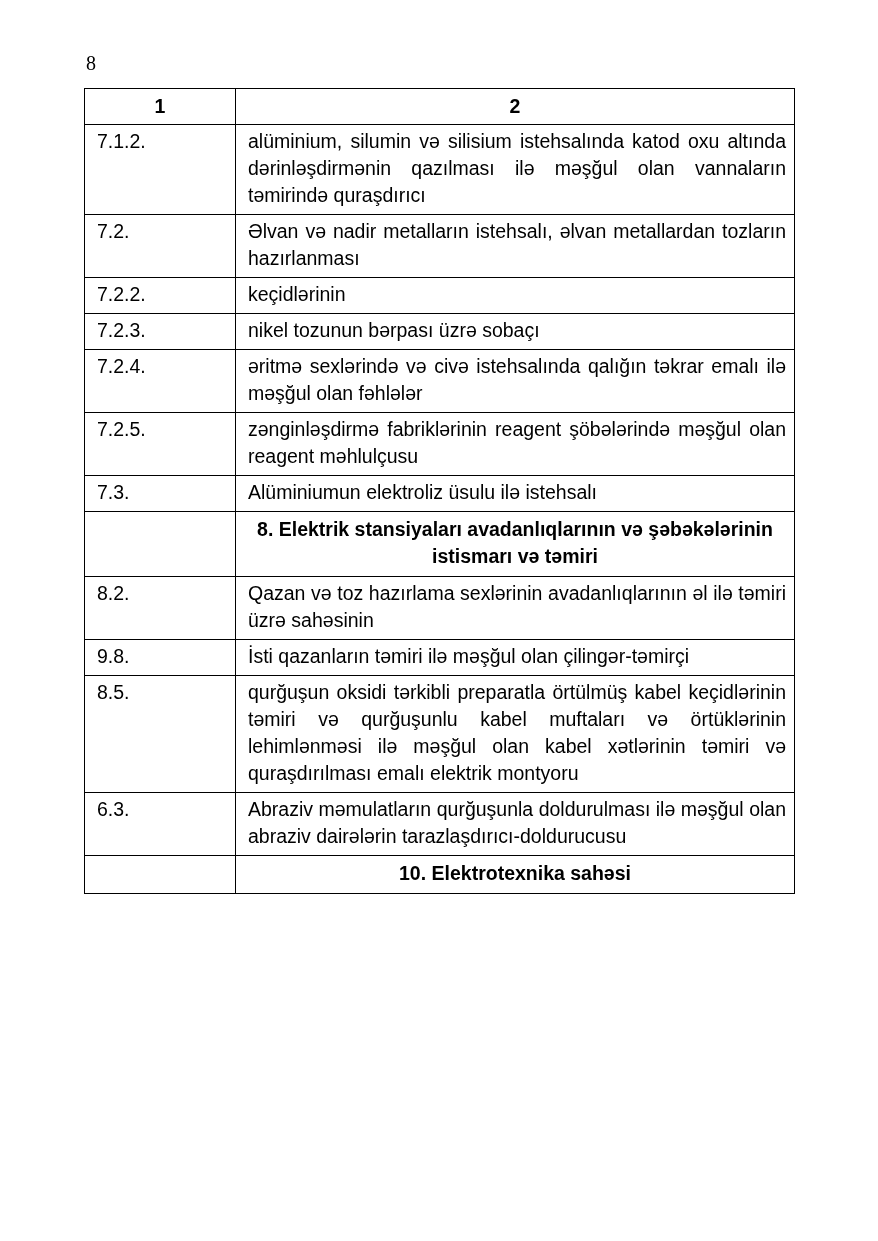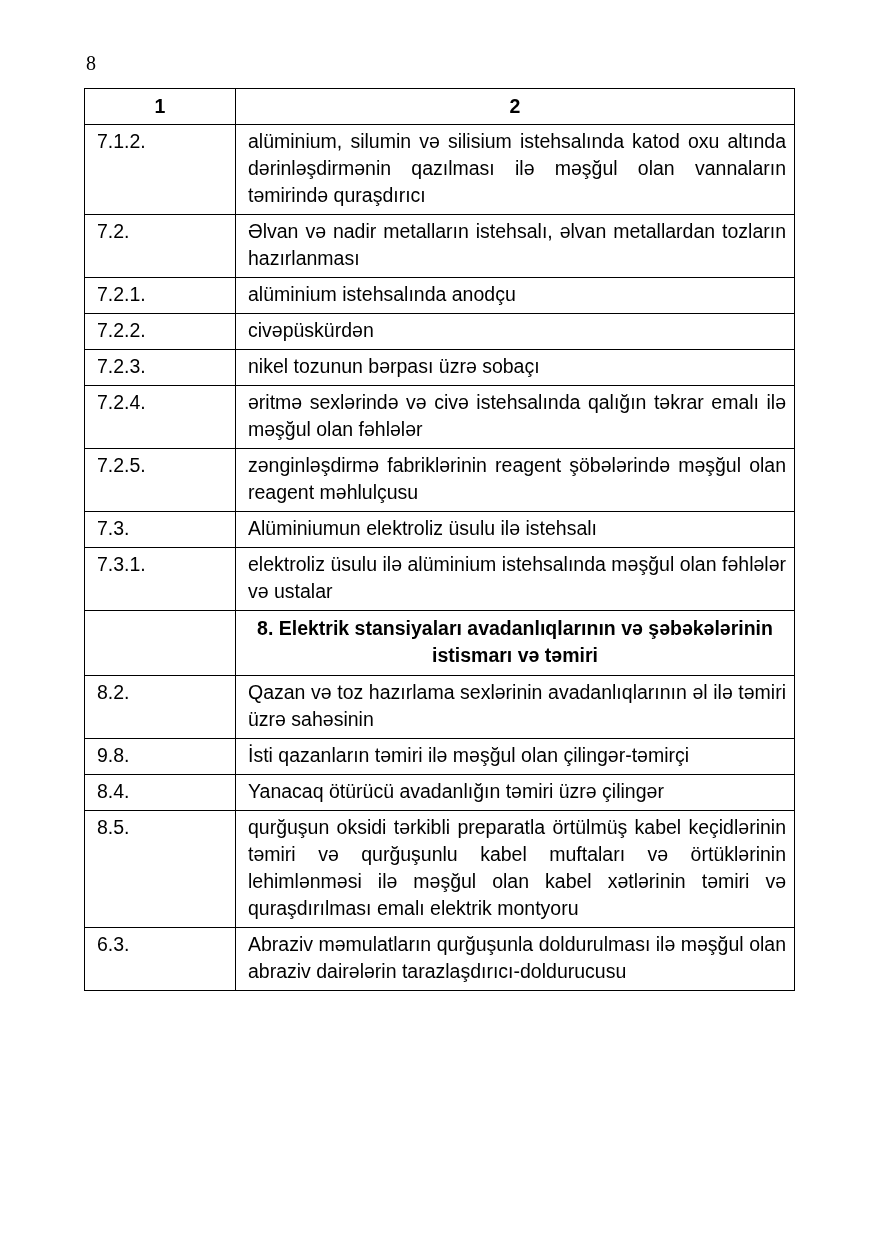--- a/index.html
+++ b/index.html
@@ -67,65 +67,57 @@
     </tr>
   <tr class="item-row">
     <td class="c1">7.1.2.</td>
     <td class="c2">alüminium, silumin və silisium istehsalında katod oxu altında dərinləşdirmənin qazılması ilə məşğul olan vannaların təmirində quraşdırıcı</td>
   </tr>
       <tr class="item-row">
     <td class="c1">7.2.</td>
     <td class="c2">Əlvan və nadir metalların istehsalı, əlvan metallardan tozların hazırlanması</td>
   </tr>
       <tr class="item-row">
-    <td class="c1">7.2.1.</td>
-    <td class="c2">alüminium istehsalında anodçu</td>
-  </tr>
-      <tr class="item-row">
     <td class="c1">7.2.2.</td>
-    <td class="c2">civəpüskürdən</td>
+    <td class="c2">keçidlərinin</td>
   </tr>
       <tr class="item-row">
     <td class="c1">7.2.3.</td>
     <td class="c2">nikel tozunun bərpası üzrə sobaçı</td>
   </tr>
       <tr class="item-row">
     <td class="c1">7.2.4.</td>
     <td class="c2">əritmə sexlərində və civə istehsalında qalığın təkrar emalı ilə məşğul olan fəhlələr</td>
   </tr>
       <tr class="item-row">
     <td class="c1">7.2.5.</td>
     <td class="c2">zənginləşdirmə fabriklərinin reagent şöbələrində məşğul olan reagent məhlulçusu</td>
   </tr>
       <tr class="item-row">
     <td class="c1">7.3.</td>
     <td class="c2">Alüminiumun elektroliz üsulu ilə istehsalı</td>
   </tr>
-      <tr class="item-row">
-    <td class="c1">7.3.1.</td>
-    <td class="c2">elektroliz üsulu ilə alüminium istehsalında məşğul olan fəhlələr və ustalar</td>
-  </tr>
       <tr class="section-row">
     <td class="c1"></td>
     <td class="c2">8. Elektrik stansiyaları avadanlıqlarının və şəbəkələrinin istismarı və təmiri</td>
   </tr>
       <tr class="item-row">
     <td class="c1">8.2.</td>
     <td class="c2">Qazan və toz hazırlama sexlərinin avadanlıqlarının əl ilə təmiri üzrə sahəsinin</td>
   </tr>
       <tr class="item-row">
     <td class="c1">9.8.</td>
     <td class="c2">İsti qazanların təmiri ilə məşğul olan çilingər-təmirçi</td>
   </tr>
       <tr class="item-row">
-    <td class="c1">8.4.</td>
-    <td class="c2">Yanacaq ötürücü avadanlığın təmiri üzrə çilingər</td>
-  </tr>
-      <tr class="item-row">
     <td class="c1">8.5.</td>
     <td class="c2">qurğuşun oksidi tərkibli preparatla örtülmüş kabel keçidlərinin təmiri və qurğuşunlu kabel muftaları və örtüklərinin lehimlənməsi ilə məşğul olan kabel xətlərinin təmiri və quraşdırılması emalı elektrik montyoru</td>
   </tr>
       <tr class="item-row">
     <td class="c1">6.3.</td>
     <td class="c2">Abraziv məmulatların qurğuşunla doldurulması ilə məşğul olan abraziv dairələrin tarazlaşdırıcı-doldurucusu</td>
   </tr>
+      <tr class="section-row">
+    <td class="c1"></td>
+    <td class="c2">10. Elektrotexnika sahəsi</td>
+  </tr>
     </tbody>
 </table>
 
 </body></html>

